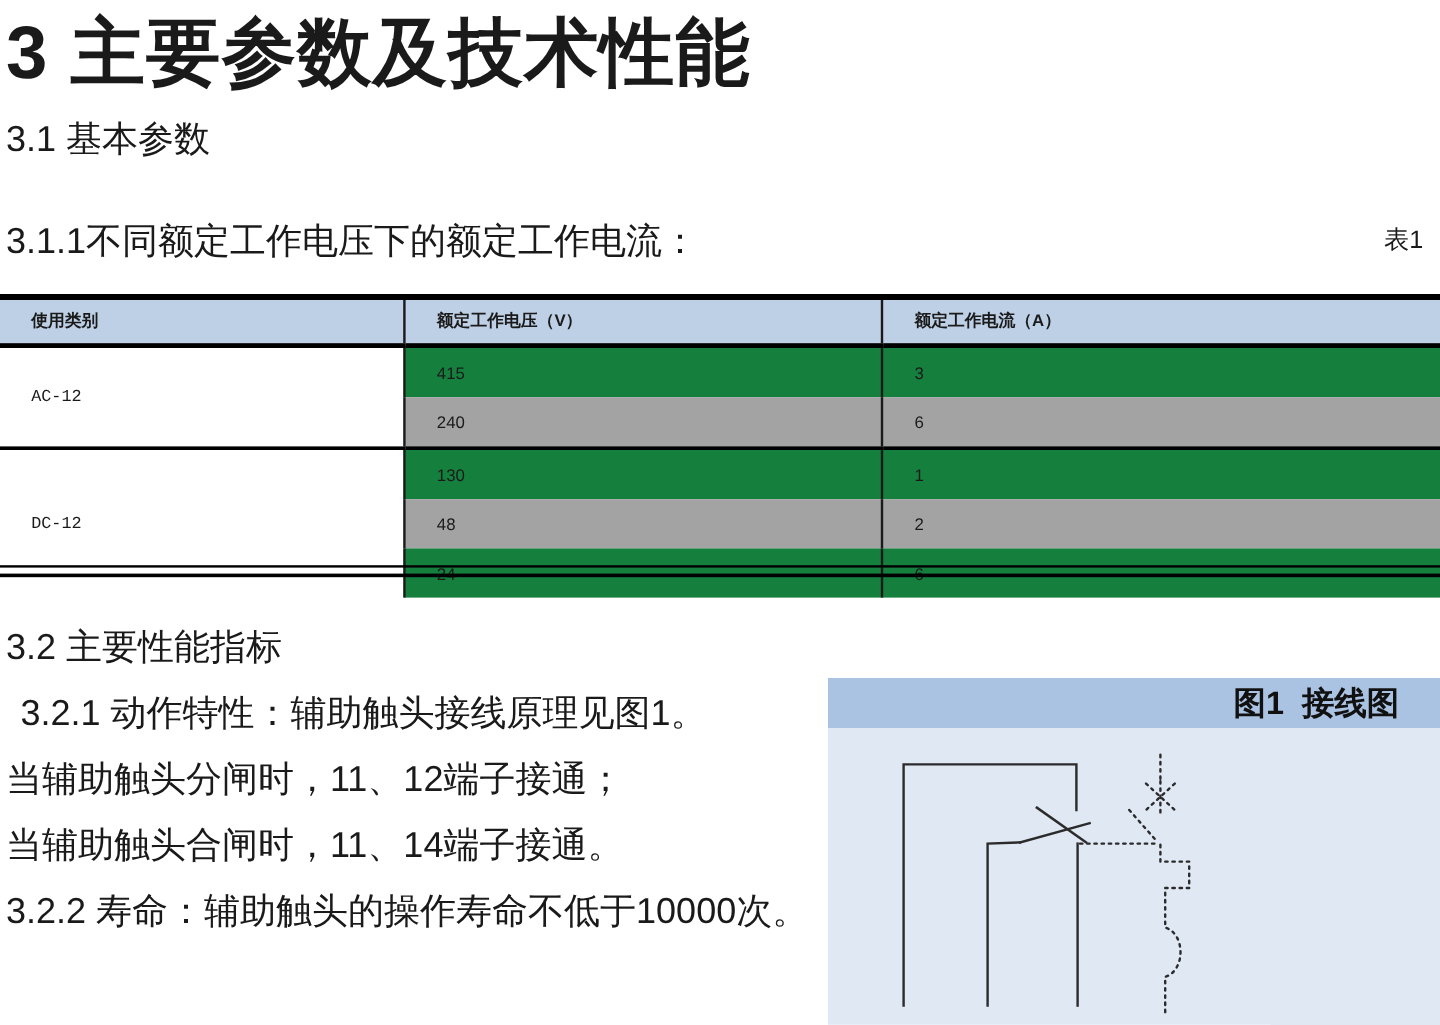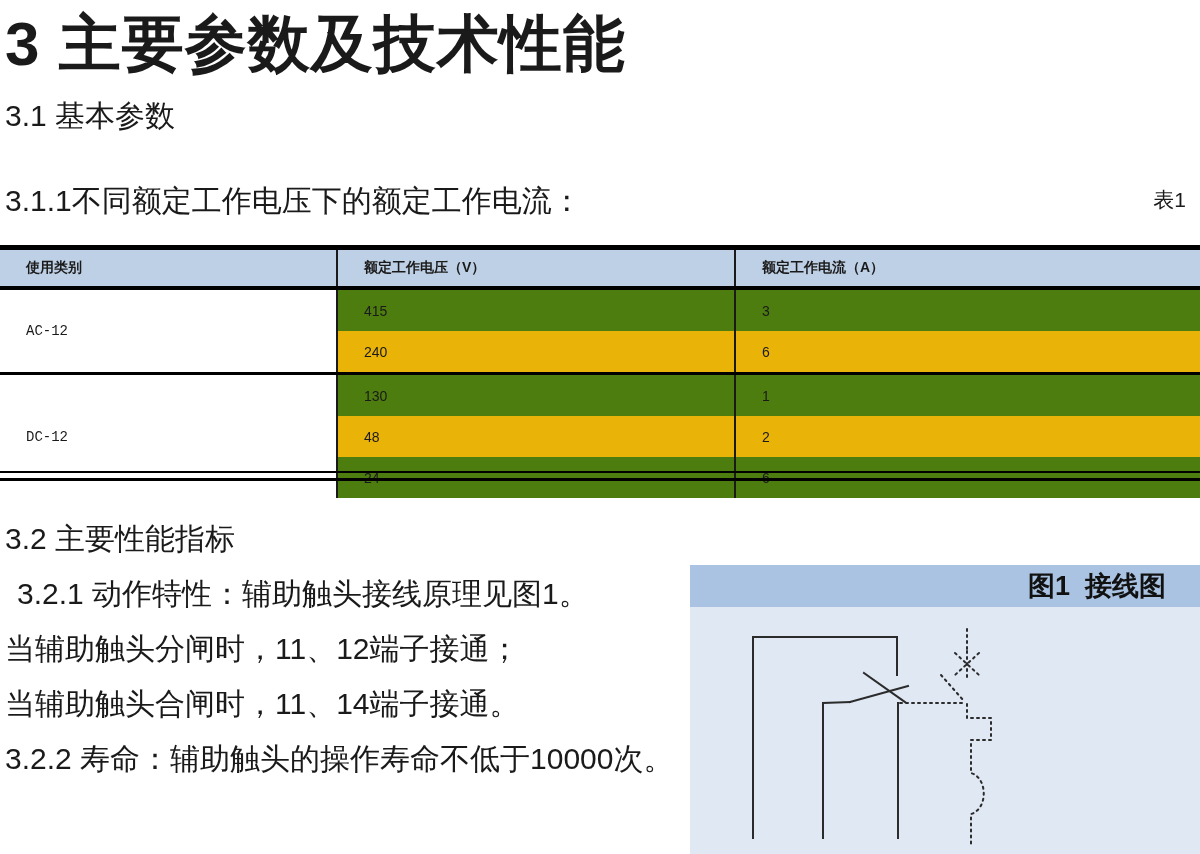--- a/index.html
+++ b/index.html
@@ -47,24 +47,24 @@
     background:#bed0e6;
     border-bottom:4px solid #000;
     height:36px;
     font-weight:bold; text-align:left;
     padding:0 0 0 26px;
   }
   .param-table td {
     height:41px;
     text-align:left; vertical-align:middle;
     padding:0 0 0 26px;
-    background:#4d7c0f;
+    background:#15803d;
   }
   .param-table .c2, .param-table .c3 { border-left:2px solid #1a1a1a; }
-  .param-table tr.alt td { background:#eab308; }
+  .param-table tr.alt td { background:#a3a3a3; }
   .param-table td.cat { background:#ffffff;font-family:Liberation Mono, monospace; }
   .param-table td.grp { border-top:3px solid #000; }
 
   .table-bottom-line {
     position:absolute; left:0; top:471px;
     width:1200px; height:5px;
     border-top:2px solid #000;
     border-bottom:3px solid #000;
   }
 

